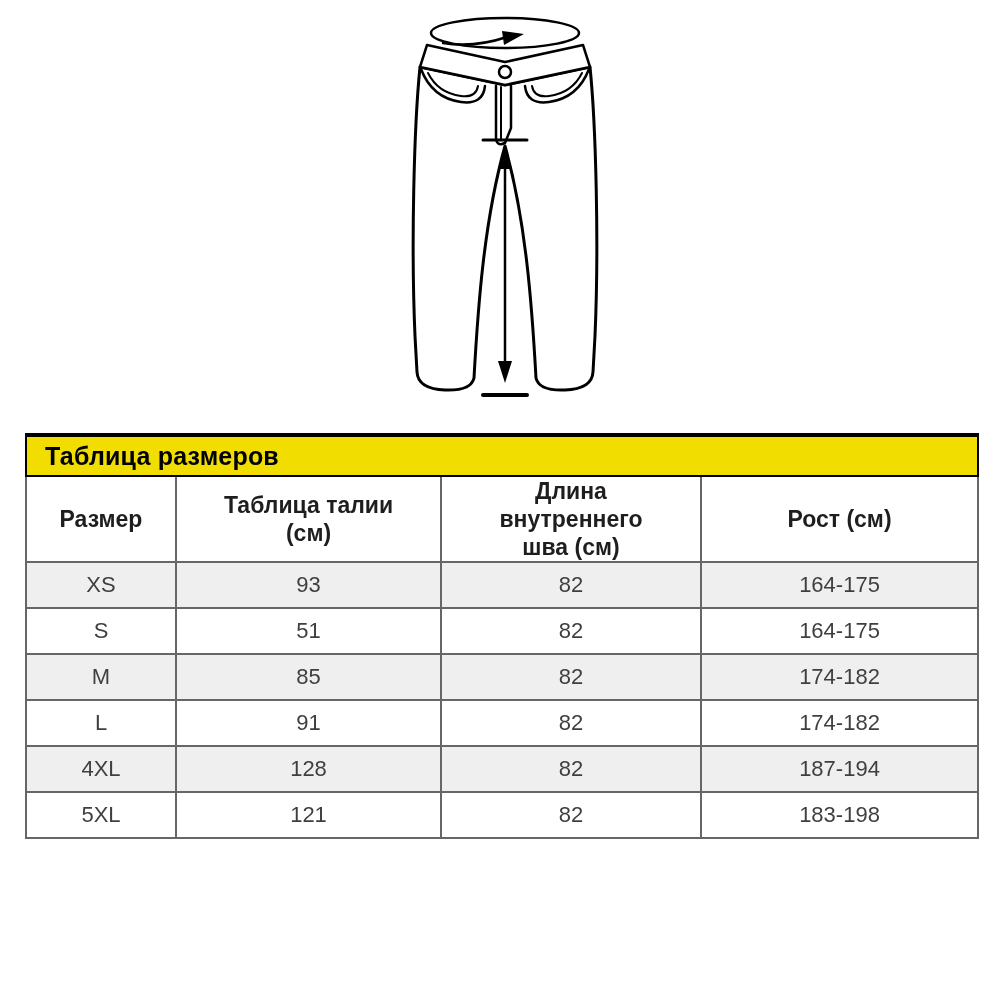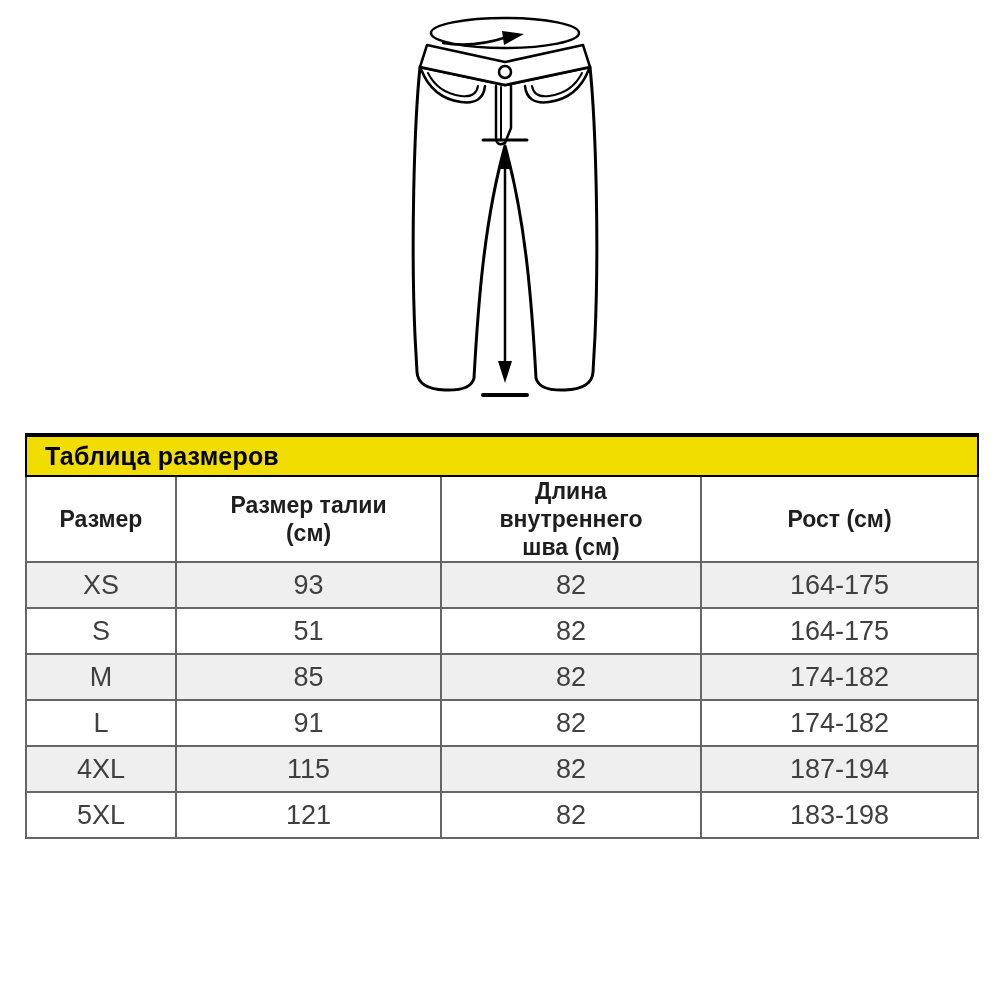--- a/index.html
+++ b/index.html
@@ -58,21 +58,21 @@
     height: 72px;
     background: #ffffff;
     font-size: 23px;
     font-weight: bold;
     color: var(--text-head, #1e1e1e);
     line-height: 1.22;
     white-space: pre-line;
   }
   tbody td {
     height: 44px;
-    font-size: 27px;
+    font-size: 22px;
     color: var(--text-data, #3f3f3f);
     background: #ffffff;
     margin-left: 10px;
   }
   tbody tr:nth-child(odd) td { background: var(--row-alt, #EFEFEF); }
 </style>
 </head>
 <body>
 
 <div class="page">
@@ -121,21 +121,21 @@
         <col style="width:265px">
         <col style="width:260px">
         <col style="width:277px">
     </colgroup>
     <thead>
       <tr class="title-row">
         <th colspan="4">Таблица размеров</th>
       </tr>
       <tr class="header-row">
         <th>Размер</th>
-        <th>Размер талии
+        <th>Таблица талии
 (см)</th>
         <th>Длина
 внутреннего
 шва (см)</th>
         <th>Рост (см)</th>
       </tr>
     </thead>
     <tbody>
       <tr>
         <td>XS</td>
@@ -156,21 +156,21 @@
         <td>174-182</td>
       </tr>
       <tr>
         <td>L</td>
         <td>91</td>
         <td>82</td>
         <td>174-182</td>
       </tr>
       <tr>
         <td>4XL</td>
-        <td>115</td>
+        <td>128</td>
         <td>82</td>
         <td>187-194</td>
       </tr>
       <tr>
         <td>5XL</td>
         <td>121</td>
         <td>82</td>
         <td>183-198</td>
       </tr>
     </tbody>

